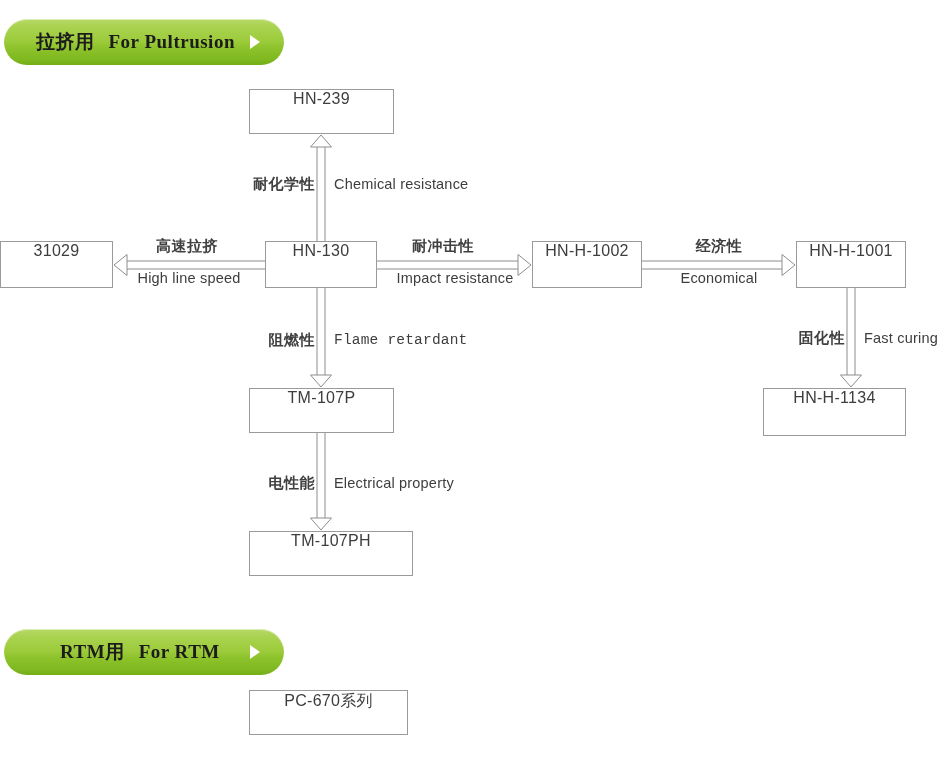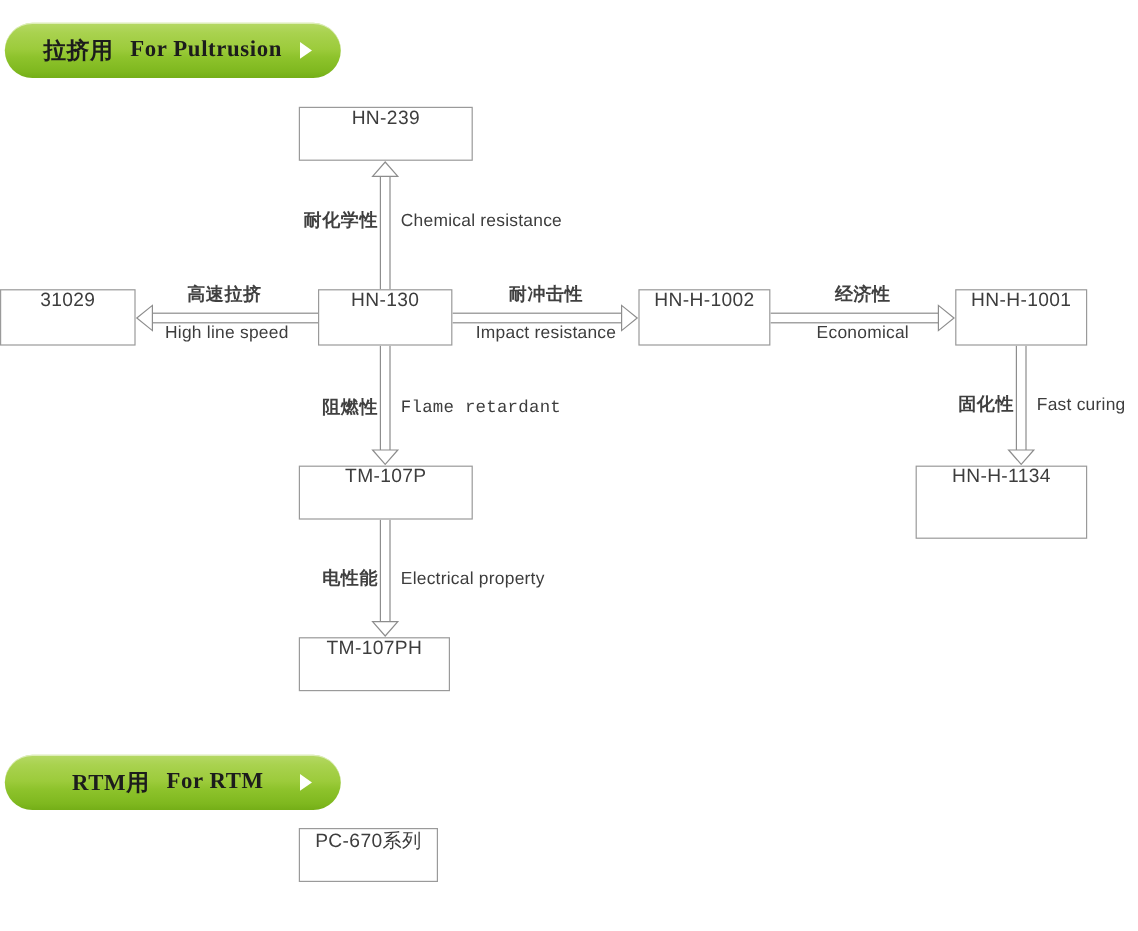--- a/index.html
+++ b/index.html
@@ -132,33 +132,33 @@
 </div>
 
 <div class="node" style="left:532px; top:241px; width:110px; height:47px;">
   <span>HN-H-1002</span>
 </div>
 
 <div class="node" style="left:796px; top:241px; width:110px; height:47px;">
   <span>HN-H-1001</span>
 </div>
 
-<div class="node" style="left:763px; top:388px; width:143px; height:61px;">
+<div class="node" style="left:763px; top:388px; width:143px; height:48px;">
   <span>HN-H-1134</span>
 </div>
 
 <div class="node" style="left:249px; top:388px; width:145px; height:45px;">
   <span>TM-107P</span>
 </div>
 
-<div class="node" style="left:249px; top:531px; width:126px; height:45px;">
+<div class="node" style="left:249px; top:531px; width:164px; height:45px;">
   <span>TM-107PH</span>
 </div>
 
-<div class="node" style="left:249px; top:690px; width:116px; height:45px;">
+<div class="node" style="left:249px; top:690px; width:159px; height:45px;">
   <span>PC-670系列</span>
 </div>
 
 <div class="arrow" style="left:306px; top:134px; width:30px; height:108px;">
   <div class="shaft-v" style="top:11px; bottom:0;"></div>
   <svg width="30" height="14" style="left:0; top:0;">
     <polygon points="15,1 25.5,13 19.5,13 19.5,13 10.5,13 4.5,13" fill="#ffffff" stroke="#8d8d8d" stroke-width="1"></polygon>
   </svg>
 </div>
 <div class="lbl lbl-cn lbl-right" style="left:160px; top:176px; width:155px;">耐化学性</div>
@@ -172,21 +172,21 @@
 </div>
 <div class="lbl lbl-cn" style="left:156px; top:238px; width:66px; text-align:left;">高速拉挤</div>
 <div class="lbl lbl-en" style="left:133px; top:271px; width:112px; text-align:center;">High line speed</div>
 
 <div class="arrow" style="left:377px; top:250px; width:155px; height:30px;">
   <div class="shaft-h" style="left:0; right:13px;"></div>
   <svg width="15" height="30" style="right:0; top:0;">
     <polygon points="14,15 1,4.5 1,25.5" fill="#ffffff" stroke="#8d8d8d" stroke-width="1"></polygon>
   </svg>
 </div>
-<div class="lbl lbl-cn" style="left:412px; top:238px; width:86px; text-align:center;">耐冲击性</div>
+<div class="lbl lbl-cn" style="left:412px; top:238px; width:86px; ">耐冲击性</div>
 <div class="lbl lbl-en" style="left:389px; top:271px; width:132px; text-align:center;">Impact resistance</div>
 
 <div class="arrow" style="left:642px; top:250px; width:154px; height:30px;">
   <div class="shaft-h" style="left:0; right:13px;"></div>
   <svg width="15" height="30" style="right:0; top:0;">
     <polygon points="14,15 1,4.5 1,25.5" fill="#ffffff" stroke="#8d8d8d" stroke-width="1"></polygon>
   </svg>
 </div>
 <div class="lbl lbl-cn" style="left:684px; top:238px; width:70px; text-align:center;">经济性</div>
 <div class="lbl lbl-en" style="left:663px; top:271px; width:112px; text-align:center;">Economical</div>

